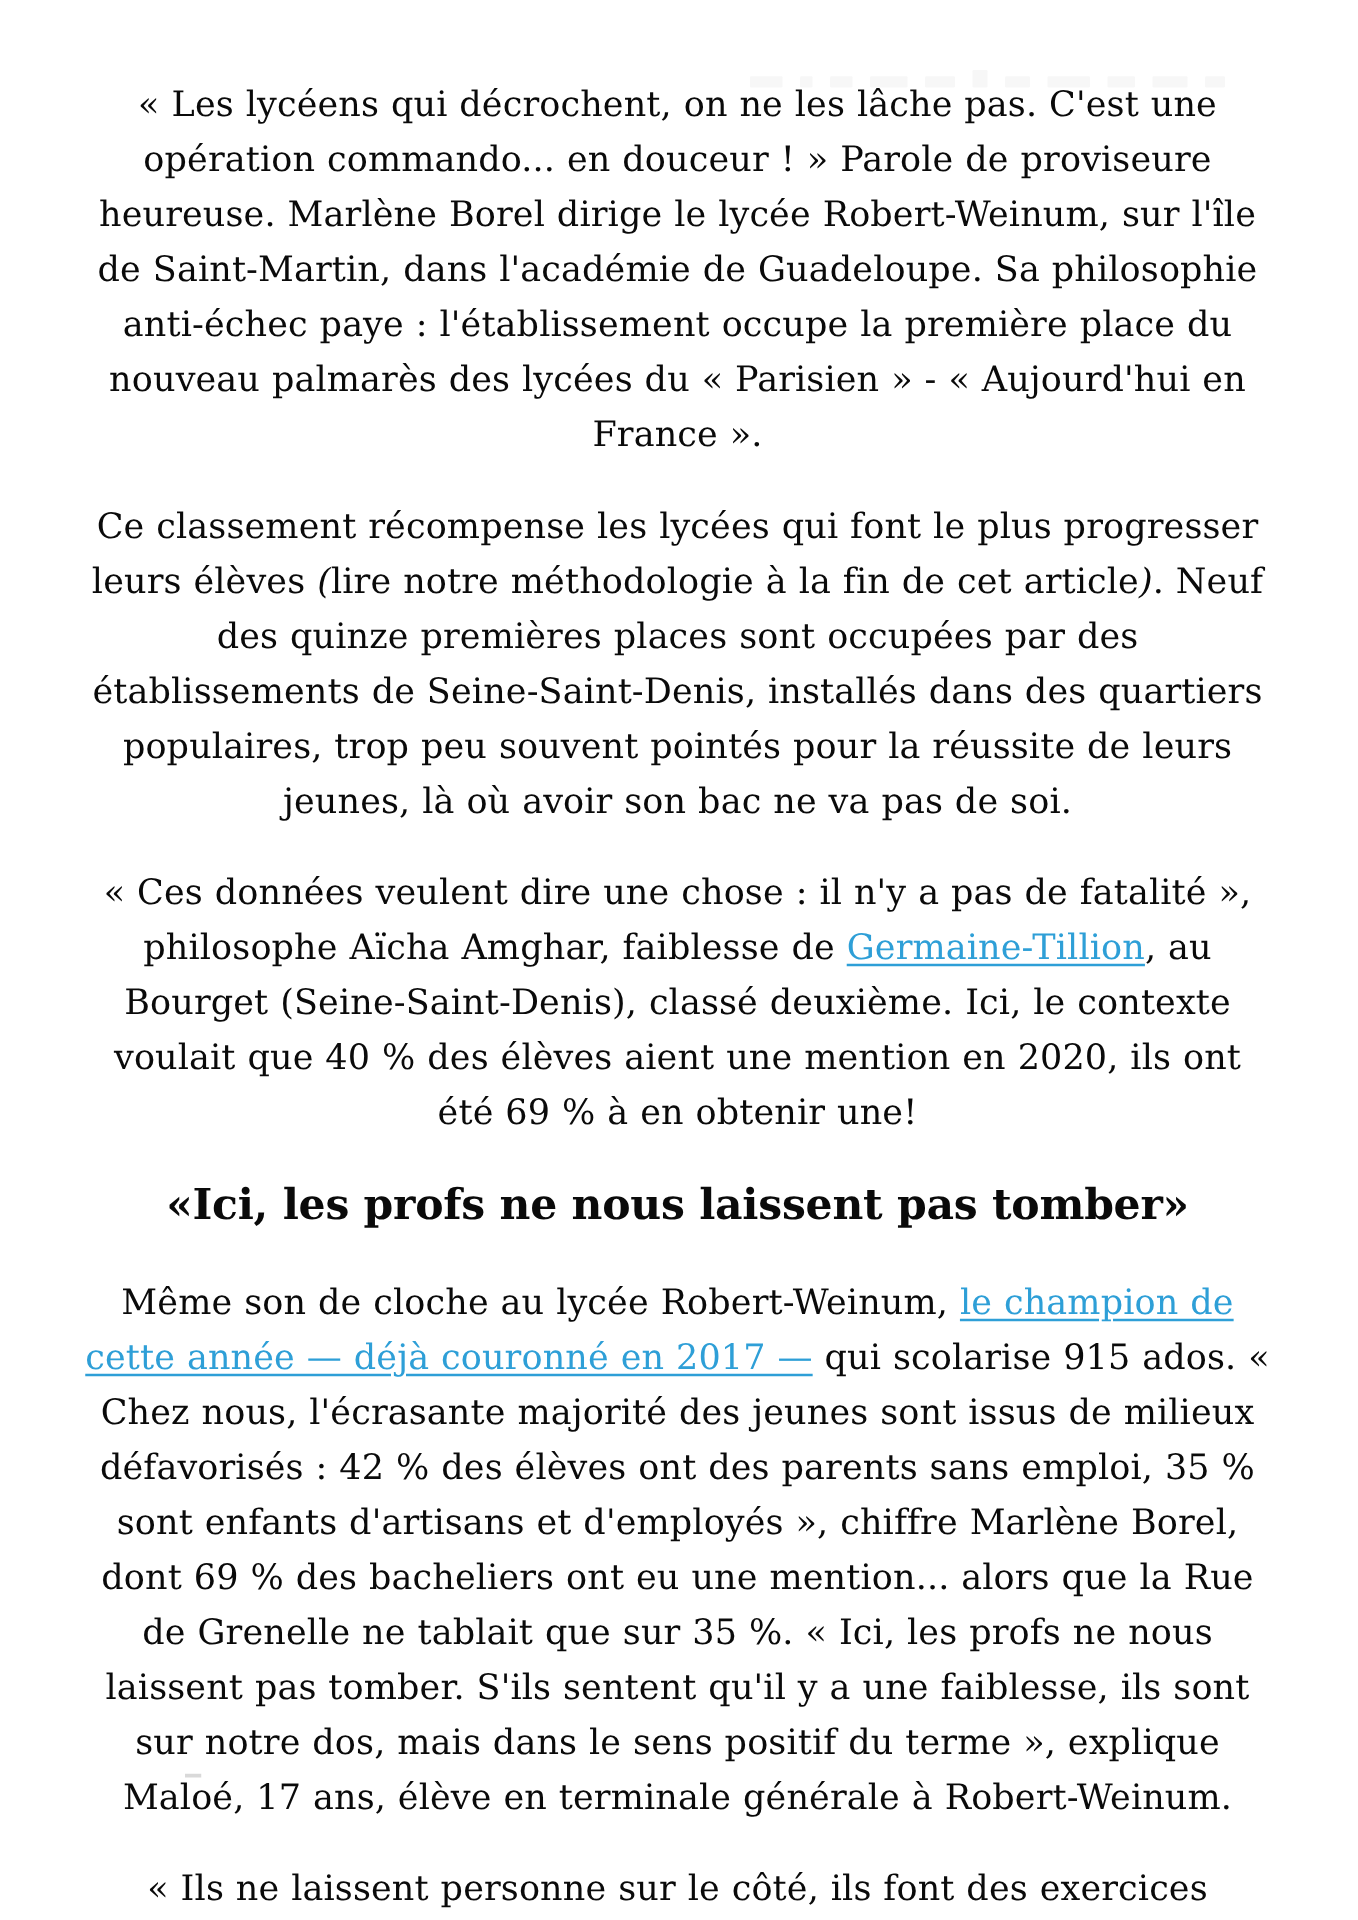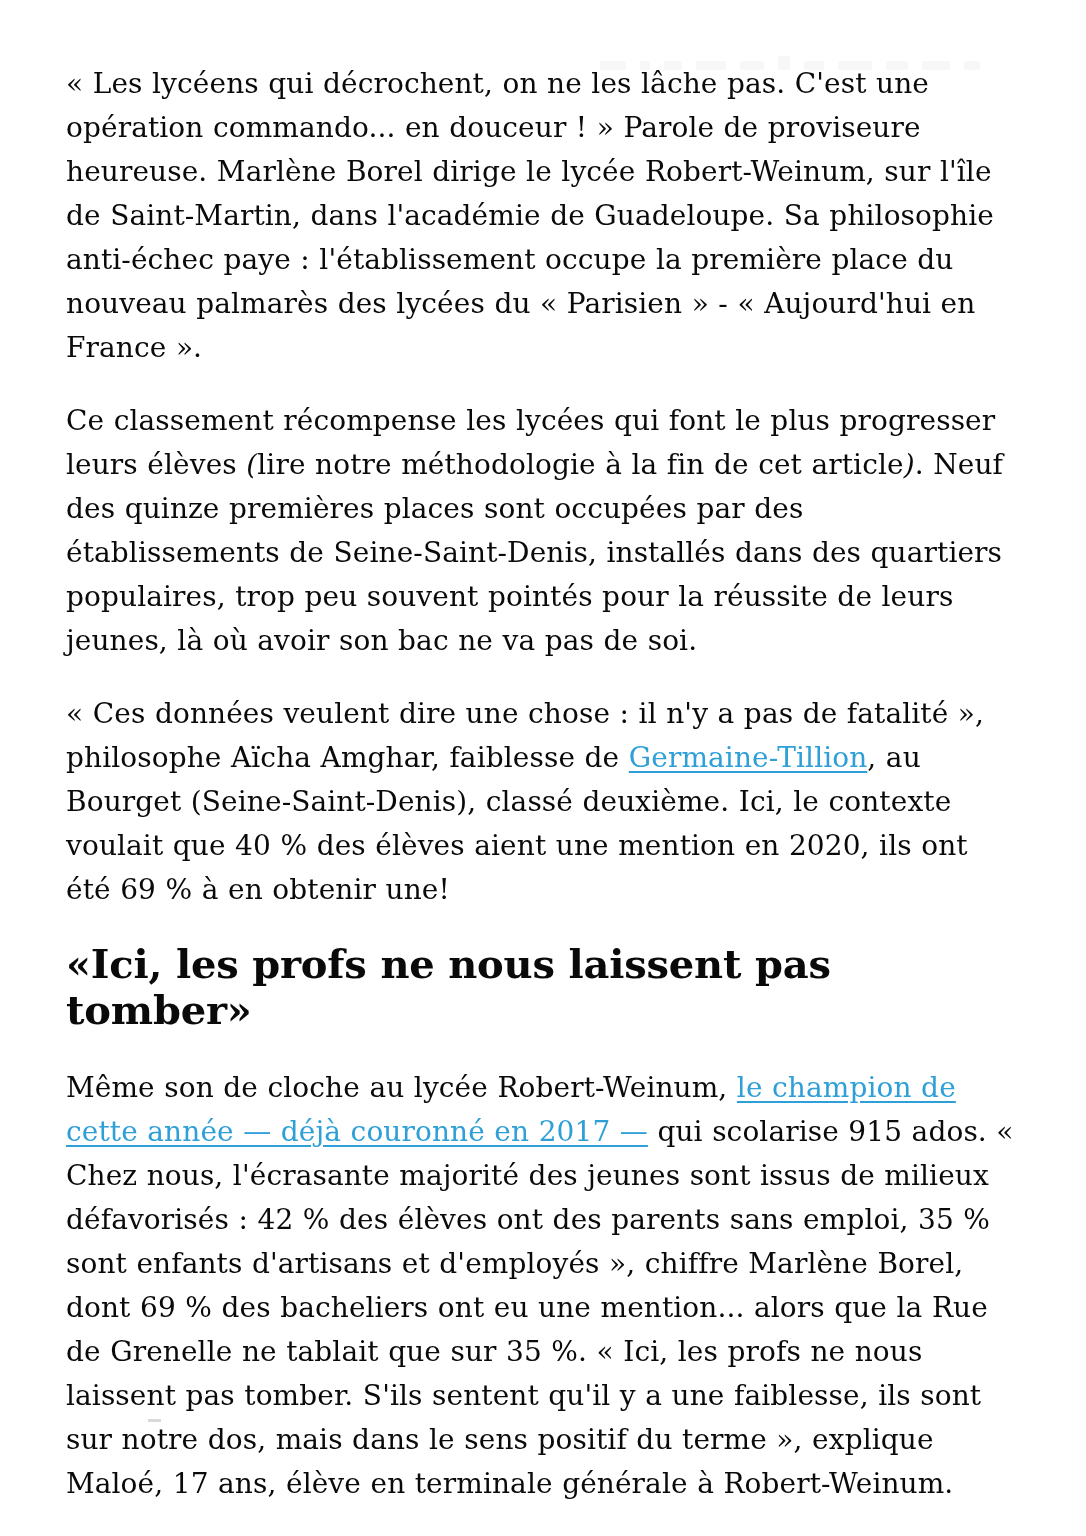--- a/index.html
+++ b/index.html
@@ -14,20 +14,21 @@
     height: 1536px;
     background: var(--bg);
     overflow: hidden;
     position: relative;
     font-family: "DejaVu Serif", "Liberation Serif", serif;
   }
   .page {
     position: relative;
     width: 984px;
     height: 1536px;
+    text-align: center;
   }
   
   .artifact-top {
     position: absolute;
     top: 56px;
     right: 4px;
     display: flex;
     gap: 14px;
     align-items: flex-end;
     opacity: 0.55;
@@ -57,21 +58,21 @@
   p.para {
     font-size: 28px;
     line-height: 44px;
     margin: 0 0 29px 0;
     color: var(--ink);
     letter-spacing: 0.1px;
     word-spacing: 0.5px;
   }
   p.para:last-child { margin-bottom: 0; }
   h2.section-heading {
-    font-size: 40px;
+    font-size: 34px;
     line-height: 46px;
     font-weight: 700;
     color: var(--ink);
     margin: 21px 0 33px 0;
     letter-spacing: -0.2px;
   }
   a.link {
     color: var(--link);
     text-decoration: underline;
     text-decoration-color: var(--link);

